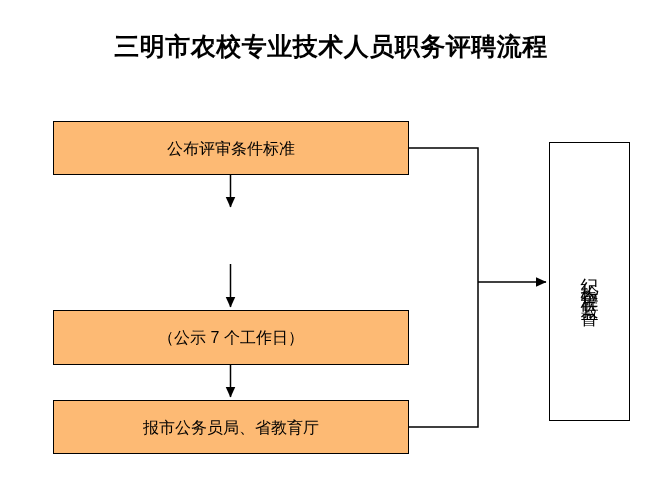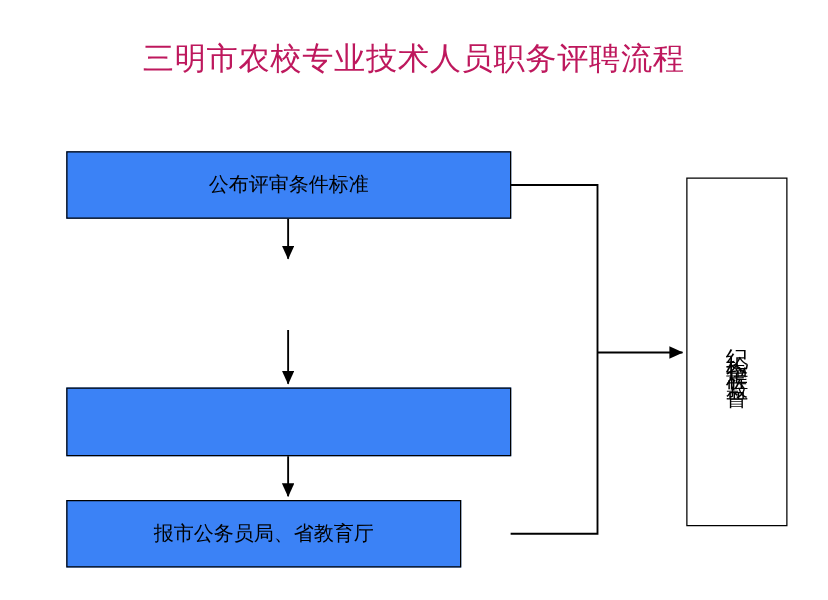--- a/index.html
+++ b/index.html
@@ -17,41 +17,41 @@
     overflow: hidden;
   }
   .title {
     position: absolute;
     left: 0;
     top: 30px;
     width: 662px;
     margin: 0;
     text-align: center;
     font-size: 25px;
-    font-weight: normal;
+    font-weight: bold;
     letter-spacing: 0.5px;
-    color: #be185d;
+    color: #000000;
   }
   .node {
     position: absolute;
     box-sizing: border-box;
     border: 1.5px solid #000000;
-    background: #3b82f6;
+    background: #fdba74;
     display: flex;
     flex-direction: column;
     align-items: center;
     justify-content: center;
     font-size: 16px;
     line-height: 23px;
     text-align: center;
   }
   .node-1 { left: 53px; top: 121px; width: 356px; height: 54px; }
   .node-2 { left: 53px; top: 210px; width: 356px; height: 54px; }
   .node-3 { left: 53px; top: 310px; width: 356px; height: 55px; }
-  .node-4 { left: 53px; top: 400px; width: 316px; height: 54px; }
+  .node-4 { left: 53px; top: 400px; width: 356px; height: 54px; }
   .side-node {
     position: absolute;
     left: 549px;
     top: 142px;
     width: 81px;
     height: 279px;
     box-sizing: border-box;
     border: 1.5px solid #000000;
     background: #ffffff;
     display: flex;
@@ -78,20 +78,21 @@
 <div class="canvas">
 
   <h1 class="title">三明市农校专业技术人员职务评聘流程</h1>
 
   <div class="node node-1">
     <span>公布评审条件标准</span>
   </div>
 
 
   <div class="node node-3">
+    <span>（公示 7 个工作日）</span>
   </div>
 
   <div class="node node-4">
     <span>报市公务员局、省教育厅</span>
   </div>
 
   <div class="side-node">
     <span class="vtext">纪检全程监督</span>
   </div>
 

